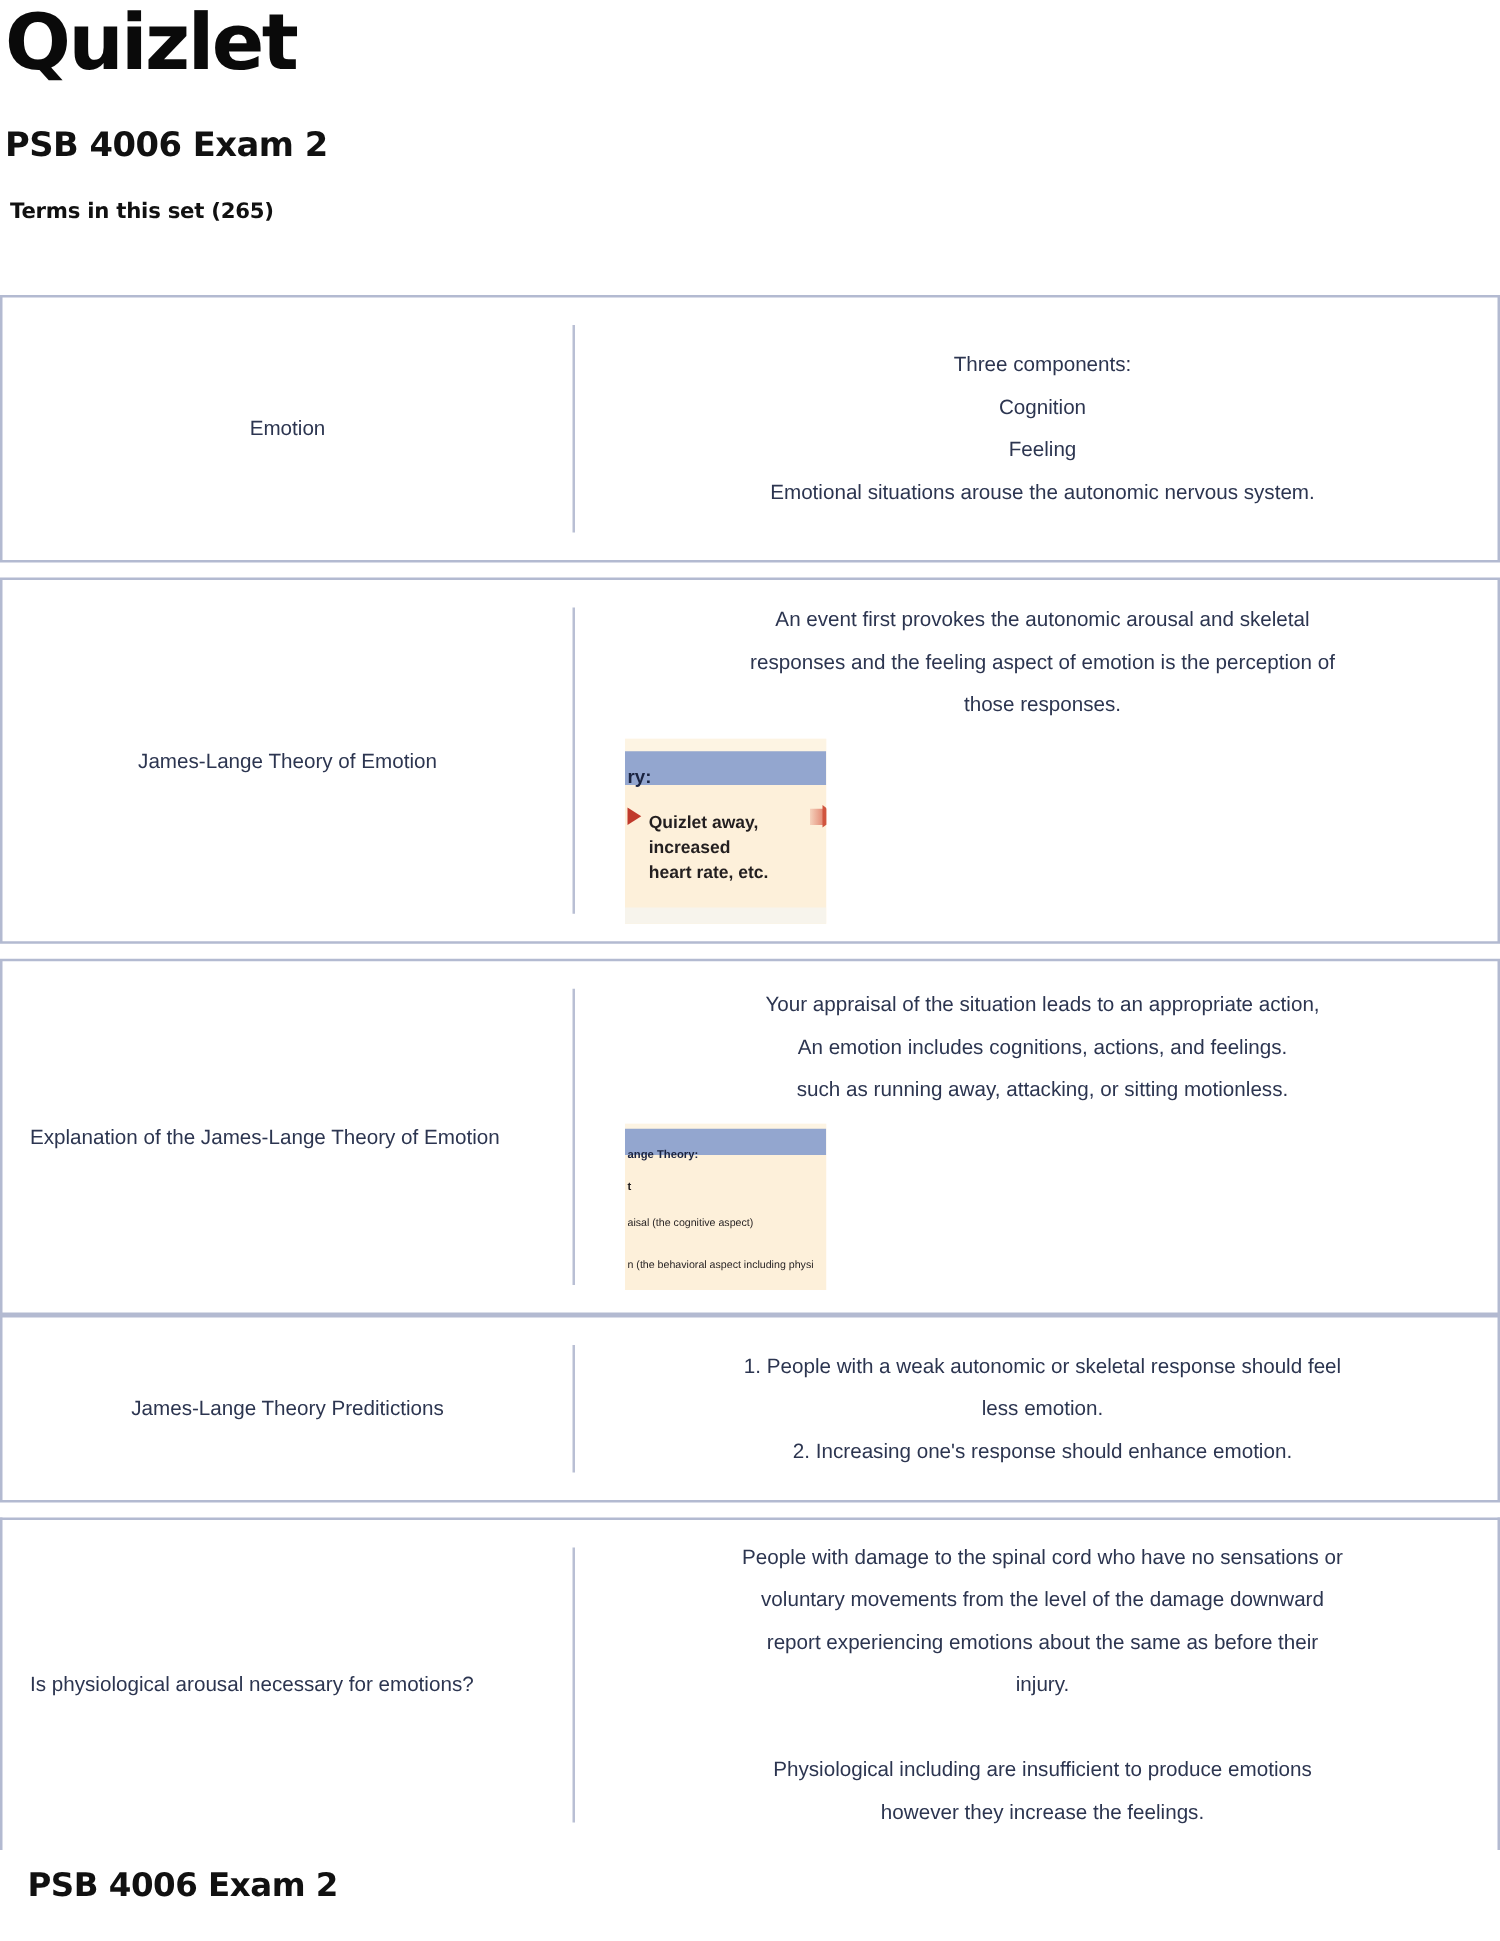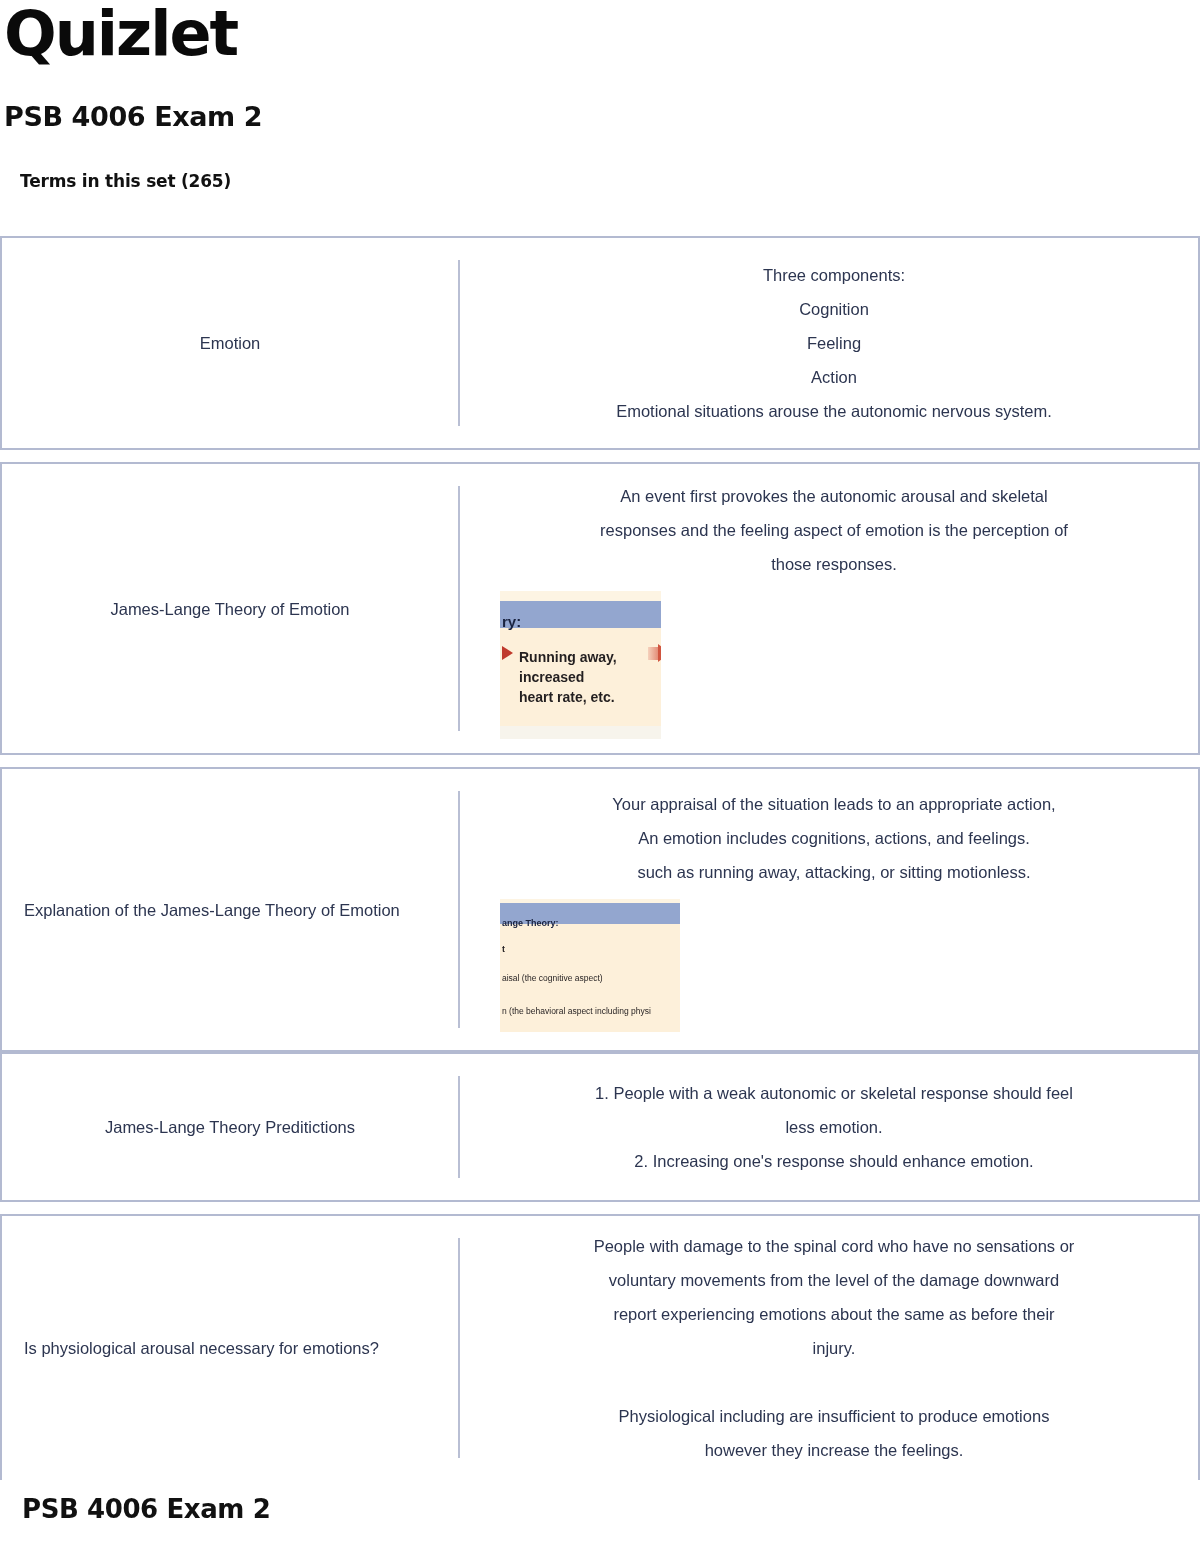--- a/index.html
+++ b/index.html
@@ -44,21 +44,21 @@
     margin: 0;
     padding: 36px 0 0 4px;
   }
   .terms-count {
     font-family: "DejaVu Sans", sans-serif;
     font-weight: 700;
     font-size: 17px;
     line-height: 20px;
     letter-spacing: -0.2px;
     color: #111111;
-    margin: 16px;
+    margin: 4px;
     padding: 23px 0 0 4px;
   }
 
   
   .card-list {
     margin: 0;
     padding: 0;
     position: absolute;
     left: 0;
     top: 236px;
@@ -165,21 +165,21 @@
     position: absolute;
     width: 0; height: 0;
     border-top: 9px solid transparent;
     border-bottom: 9px solid transparent;
     border-left: 12px solid #d0553f;
   }
 
   
   #fig-james-lange { width: 161px; height: 148px; }
   
-  #fig-explanation { width: 161px; height: 133px; padding-left: 19px; }
+  #fig-explanation { width: 161px; height: 133px; }
 
   
   .footer-title {
     position: absolute;
     left: 22px;
     top: 1494px;
     font-family: "DejaVu Sans", sans-serif;
     font-weight: 700;
     font-size: 26px;
     line-height: 30px;
@@ -201,41 +201,40 @@
 
   <div class="card-list">
 
     <div class="card gap-below" style="height:214px;">
       <div class="term-cell center">Emotion</div>
       <div class="divider"></div>
       <div class="def-cell">
         <div class="def-line">Three components:</div>
         <div class="def-line">Cognition</div>
         <div class="def-line">Feeling</div>
-        <div class="def-line">Action</div>
         <div class="def-line">Emotional situations arouse the autonomic nervous system.</div>
       </div>
     </div>
 
     <div class="card gap-below" style="height:293px;">
       <div class="term-cell center">James-Lange Theory of Emotion</div>
       <div class="divider"></div>
       <div class="def-cell">
         <div class="def-line">An event first provokes the autonomic arousal and skeletal</div>
         <div class="def-line">responses and the feeling aspect of emotion is the perception of</div>
         <div class="def-line">those responses.</div>
 
         <div class="fig" id="fig-james-lange">
           <div class="fig-top-strip" style="height:10px;"></div>
           <div class="fig-band" style="top:10px;height:27px;"></div>
           <div class="fig-band-label" style="left:2px; top:14px; font-size:15px;">ry:</div>
           <div class="fig-arrow-left" style="left:2px; top:55px;"></div>
           <div class="fig-arrow-right" style="left:148px; top:56px; width:16px;"></div>
           <div class="fig-arrow-head" style="left:158px; top:53px;"></div>
-          <div class="fig-text" style="left:19px; top:49px; font-size:14px;">Running away,</div>
+          <div class="fig-text" style="left:19px; top:49px; font-size:14px;">Quizlet away,</div>
           <div class="fig-text" style="left:19px; top:69px; font-size:14px;">increased</div>
           <div class="fig-text" style="left:19px; top:89px; font-size:14px;">heart rate, etc.</div>
           <div class="fig-bottom-strip" style="height:13px;"></div>
         </div>
       </div>
     </div>
 
     <div class="card" style="height:285px;">
       <div class="term-cell left">Explanation of the James-Lange Theory of Emotion</div>
       <div class="divider"></div>

